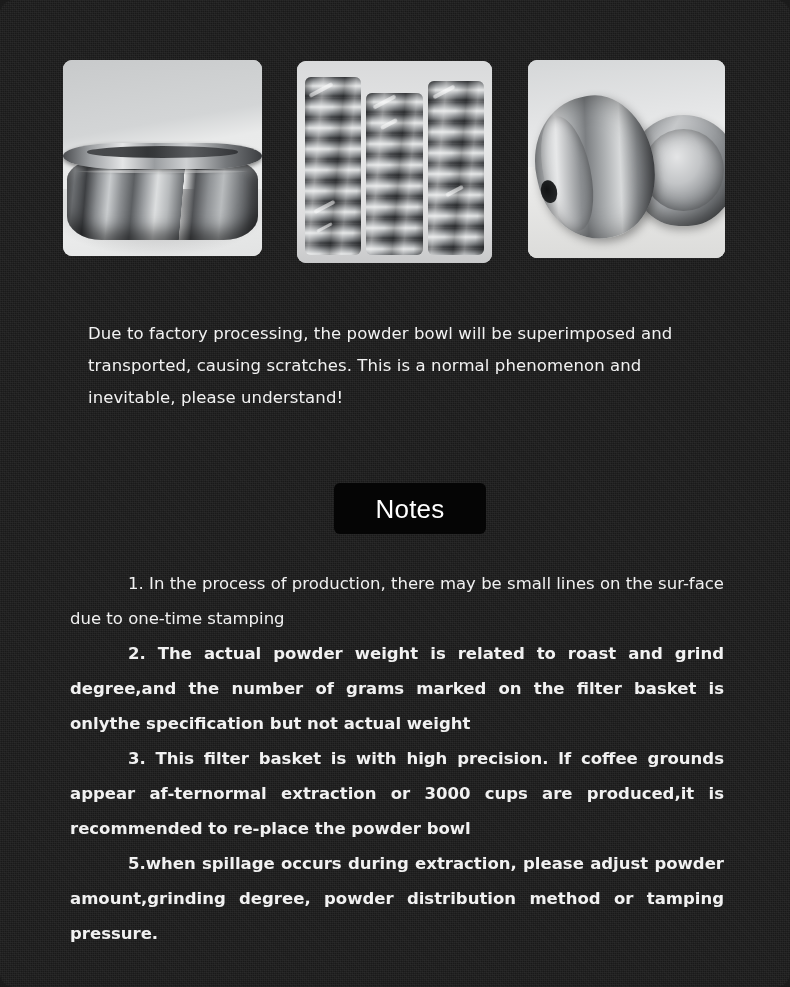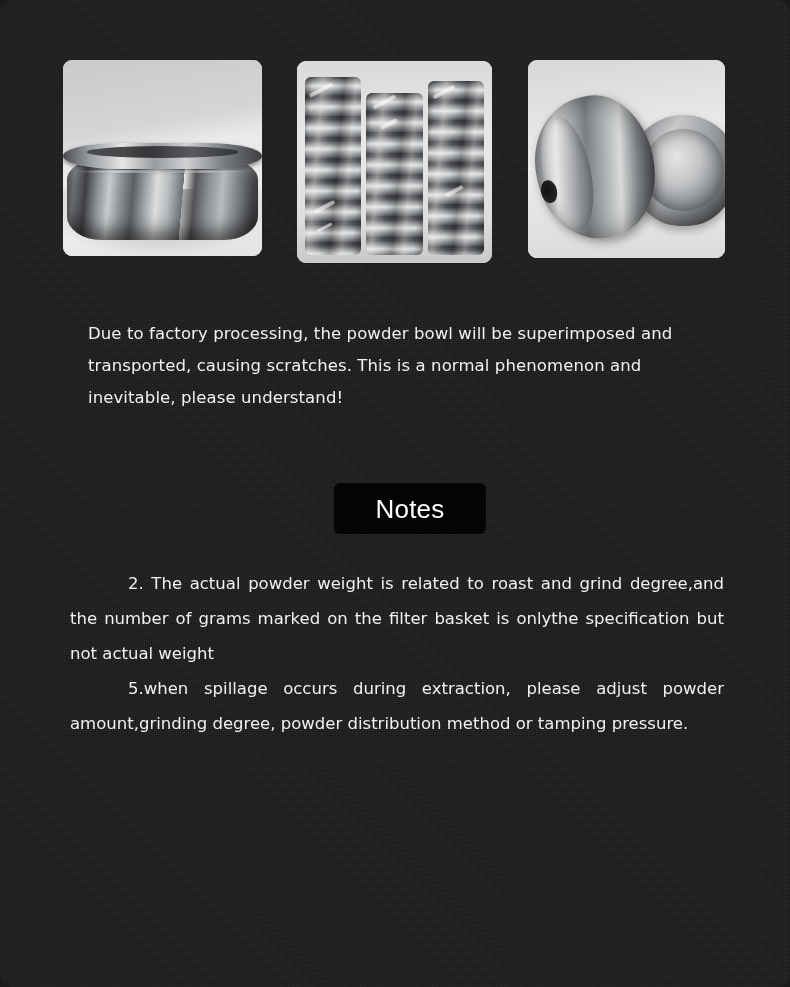--- a/index.html
+++ b/index.html
@@ -200,21 +200,21 @@
     color: #f1f1f1;
     font-size: 16.5px;
     line-height: 35px;
   }
   .note-item {
     margin: 0 0 0 0;
     text-align: justify;
     text-justify: inter-word;
     text-indent: 58px;
   }
-  .note-item + .note-item { margin-top: 0; }
+  .note-item + .note-item { margin-top: 0; font-weight: bold; }
 </style>
 </head>
 <body>
 
 <div class="page">
 
   <div class="photo-strip">
 
     <div class="photo" id="photo-1">
       <div class="photo-inner">
@@ -270,17 +270,19 @@
 
   <div class="intro">
     <p>Due to factory processing, the powder bowl will be superimposed and transported, causing scratches. This is a normal phenomenon and inevitable, please understand!</p>
   </div>
 
   <div class="notes-badge">
     <span class="notes-badge-label">Notes</span>
   </div>
 
   <div class="notes-list">
+    <p class="note-item">1. In the process of production, there may be small lines on the sur-face due to one-time stamping</p>
     <p class="note-item">2. The actual powder weight is related to roast and grind degree,and the number of grams marked on the filter basket is onlythe specification but not actual weight</p>
+    <p class="note-item">3. This filter basket is with high precision. lf coffee grounds appear af-ternormal extraction or 3000 cups are produced,it is recommended to re-place the powder bowl</p>
     <p class="note-item">5.when spillage occurs during extraction, please adjust powder amount,grinding degree, powder distribution method or tamping pressure.</p>
   </div>
 
 </div>
 
 </body></html>

